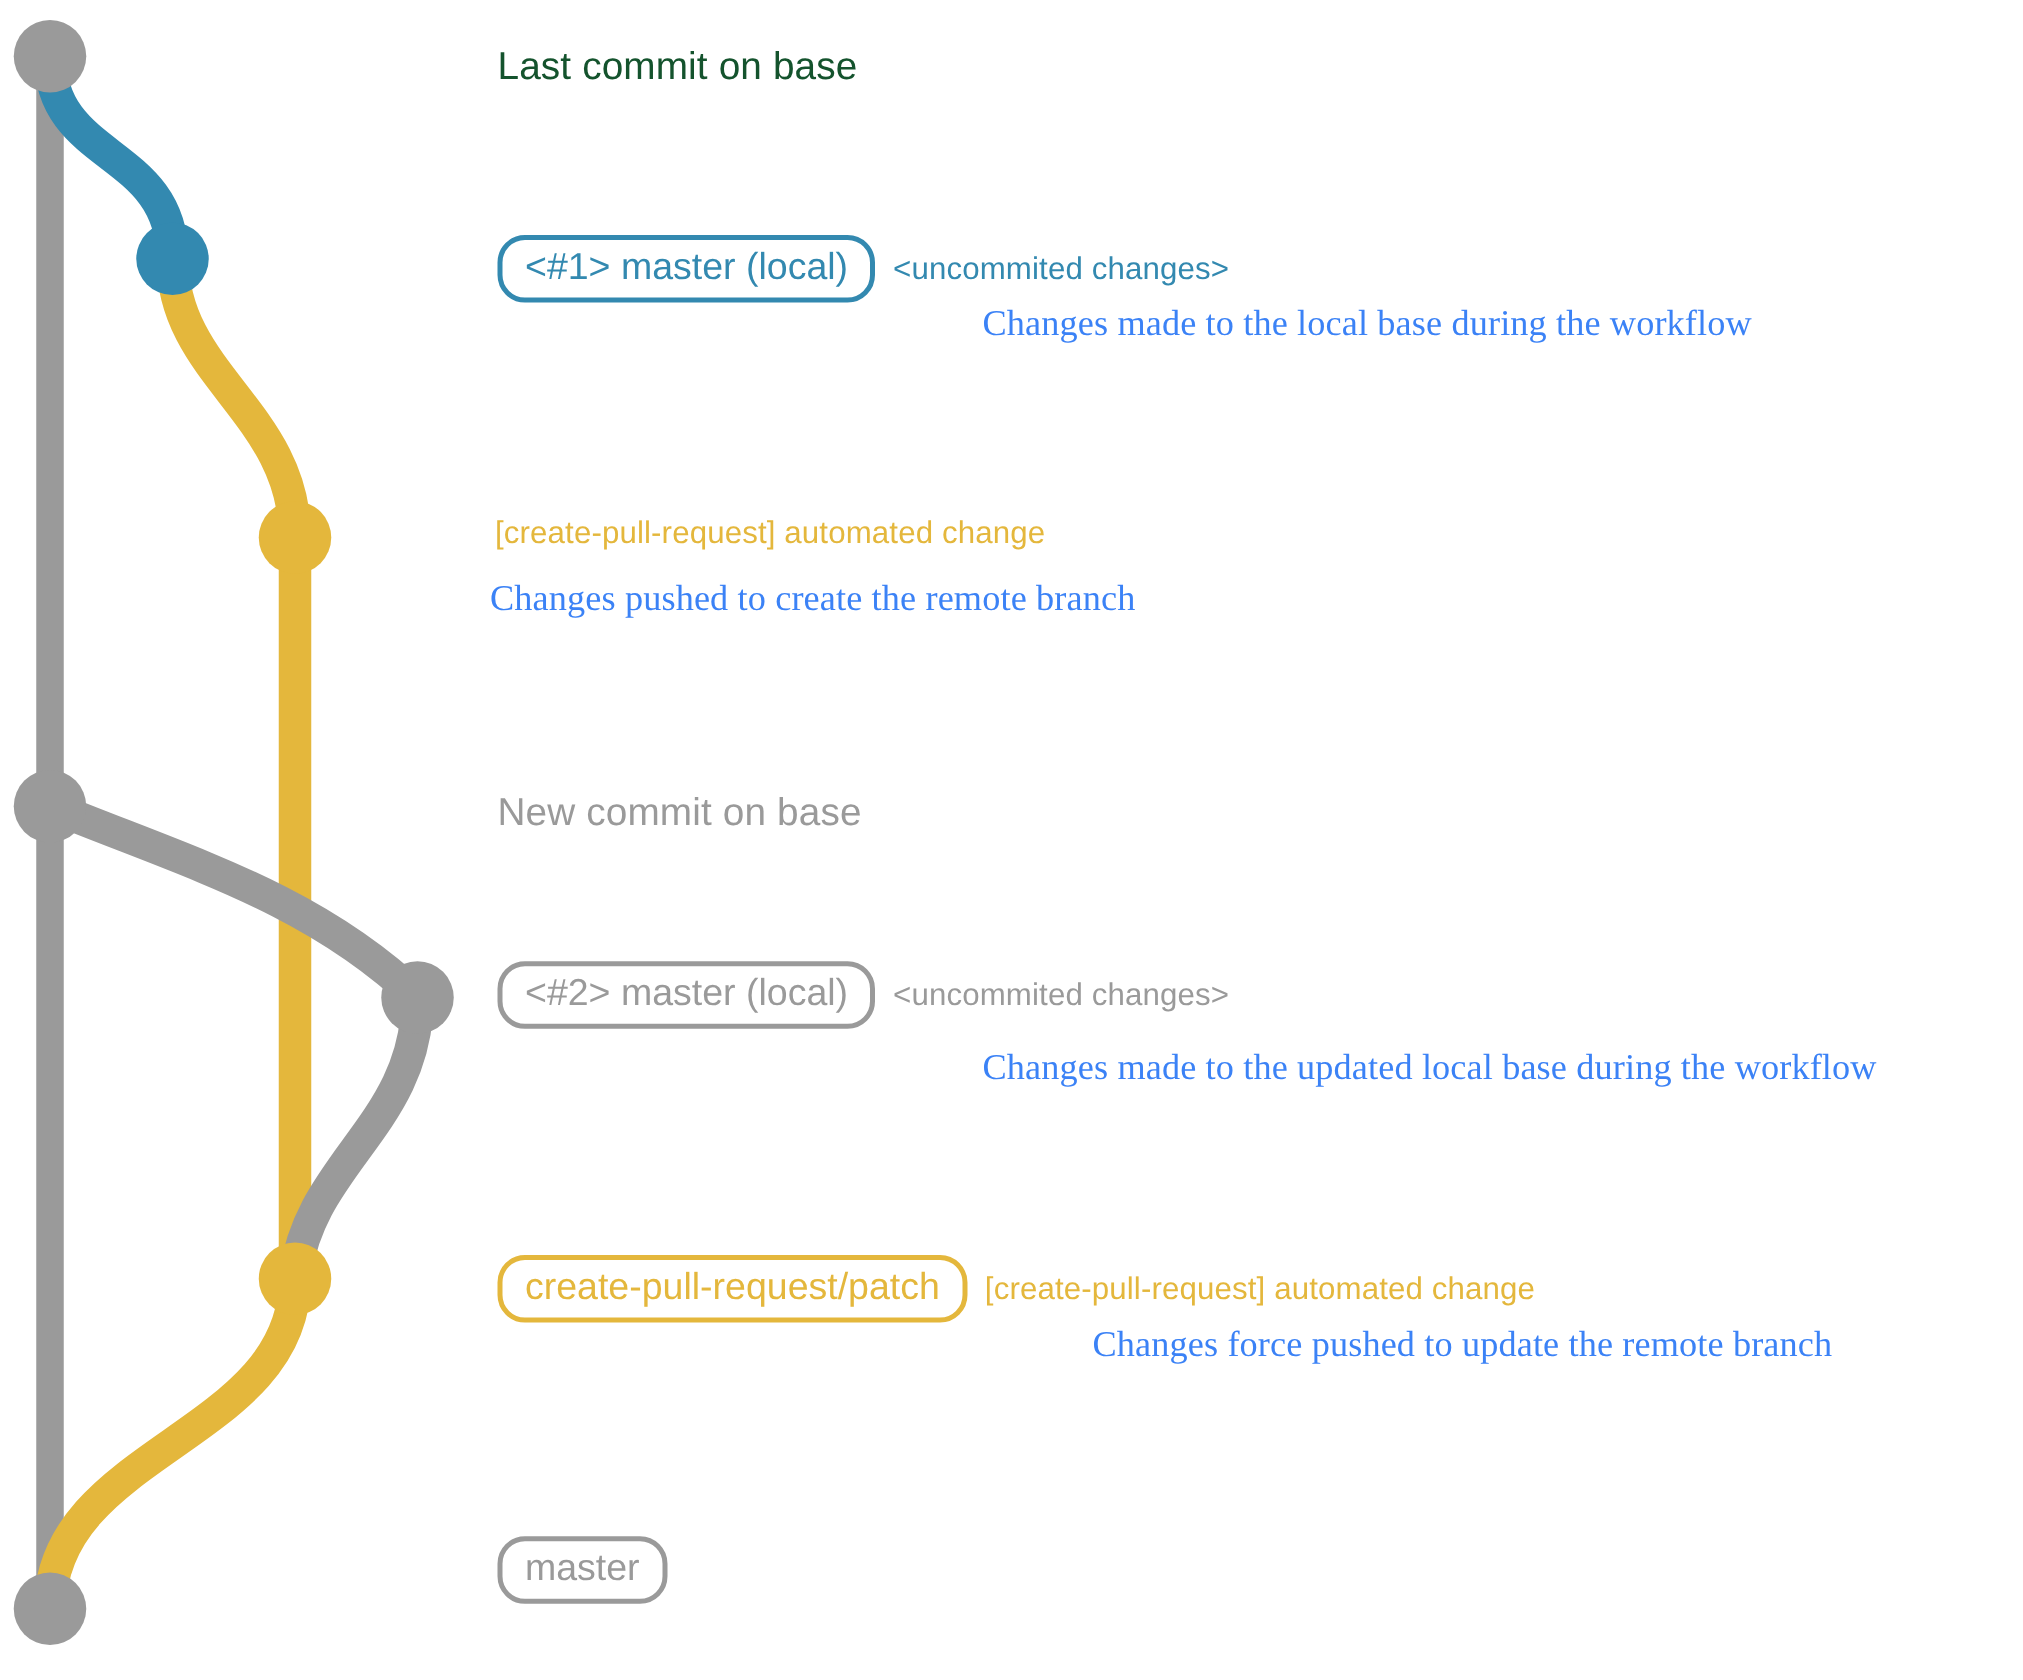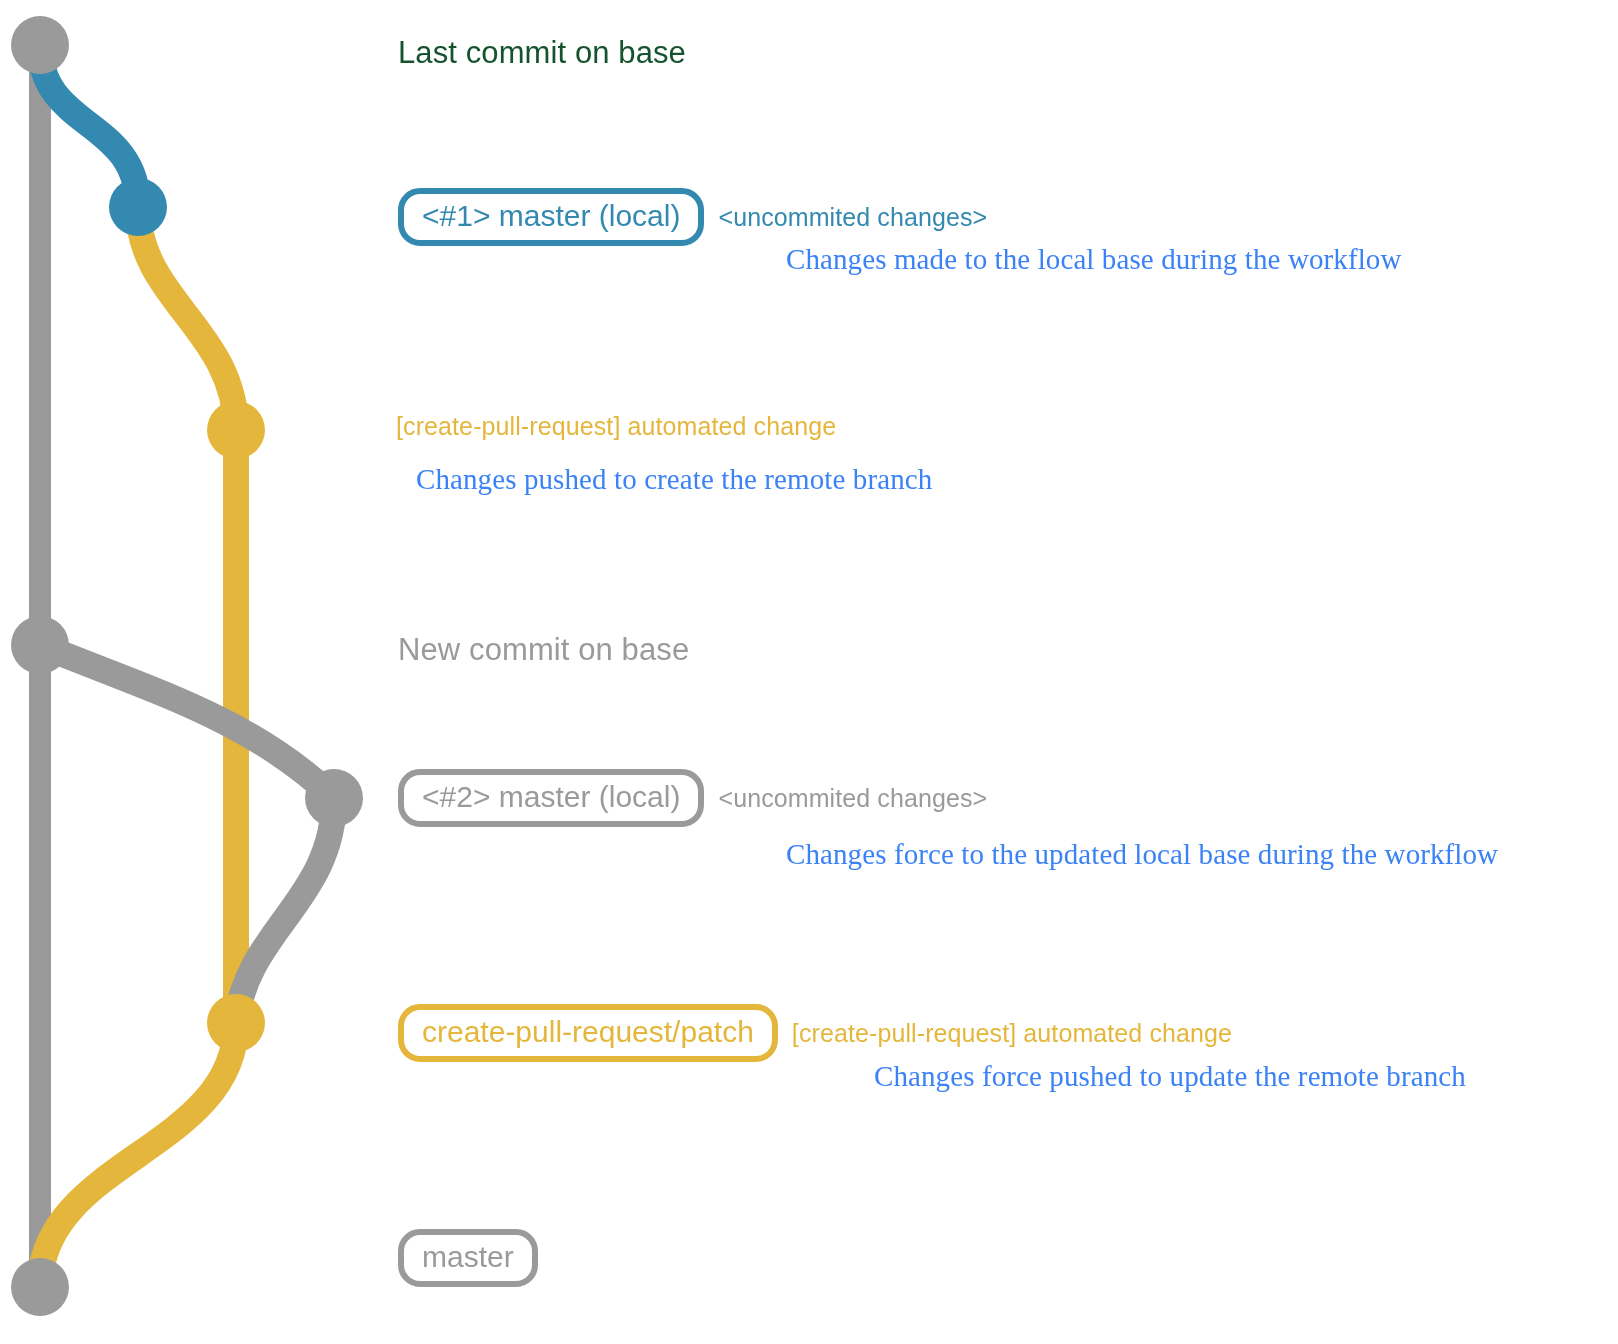--- a/index.html
+++ b/index.html
@@ -38,21 +38,21 @@
     letter-spacing: 0.1px;
   }
   
   .row {
     display: flex;
     align-items: center;
     gap: 14px;
   }
   .badge {
     display: inline-block;
-    border: 6px solid #3b82f6;
+    border: 4px solid #3b82f6;
     border-radius: 22px;
     padding: 7px 18px 9px 18px;
     font-family: "Liberation Sans", sans-serif;
     font-size: 30px;
     line-height: 1.0;
     color: #9a9a9a;
     background: #ffffff;
   }
   .badge.blue { border-color: #3389b0; color: #3389b0; }
   .badge.gold { border-color: #e4b73c; color: #e4b73c; }
@@ -113,31 +113,31 @@
 
   <div class="ann row" style="left:398px; top:188px;">
     <span class="badge blue">&lt;#1&gt; master (local)</span>
     <span class="headline blue">&lt;uncommited changes&gt;</span>
   </div>
   <div class="subtext" style="left:786px; top:243px;">Changes made to the local base during the workflow</div>
 
   <div class="ann" style="left:396px; top:414px;">
     <div class="headline gold">[create-pull-request] automated change</div>
   </div>
-  <div class="subtext" style="left:416px; top:463px;">Changes pushed to create the remote branch</div>
+  <div class="subtext" style="left:392px; top:463px;">Changes pushed to create the remote branch</div>
 
   <div class="ann" style="left:398px; top:632px;">
     <div class="plain-title" style="color:#9a9a9a;">New commit on base</div>
   </div>
 
   <div class="ann row" style="left:398px; top:769px;">
     <span class="badge grey">&lt;#2&gt; master (local)</span>
     <span class="headline grey">&lt;uncommited changes&gt;</span>
   </div>
-  <div class="subtext" style="left:786px; top:838px;">Changes force to the updated local base during the workflow</div>
+  <div class="subtext" style="left:786px; top:838px;">Changes made to the updated local base during the workflow</div>
 
   <div class="ann row" style="left:398px; top:1004px;">
     <span class="badge gold">create-pull-request/patch</span>
     <span class="headline gold">[create-pull-request] automated change</span>
   </div>
   <div class="subtext" style="left:874px; top:1060px;">Changes force pushed to update the remote branch</div>
 
   <div class="ann row" style="left:398px; top:1229px;">
     <span class="badge grey">master</span>
   </div>

